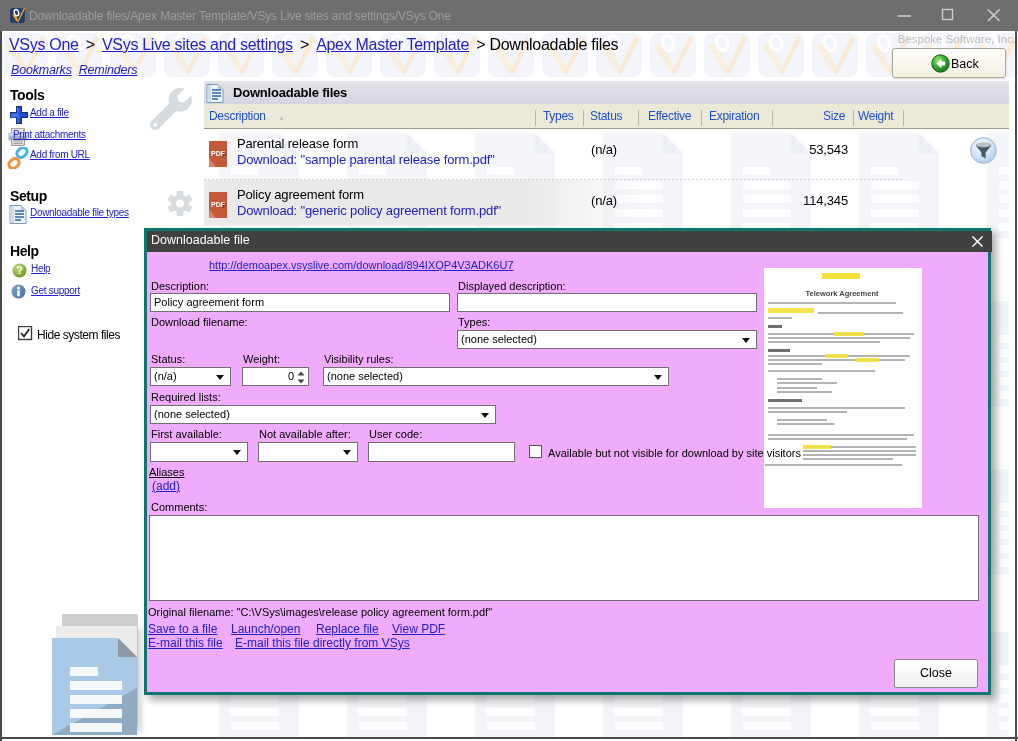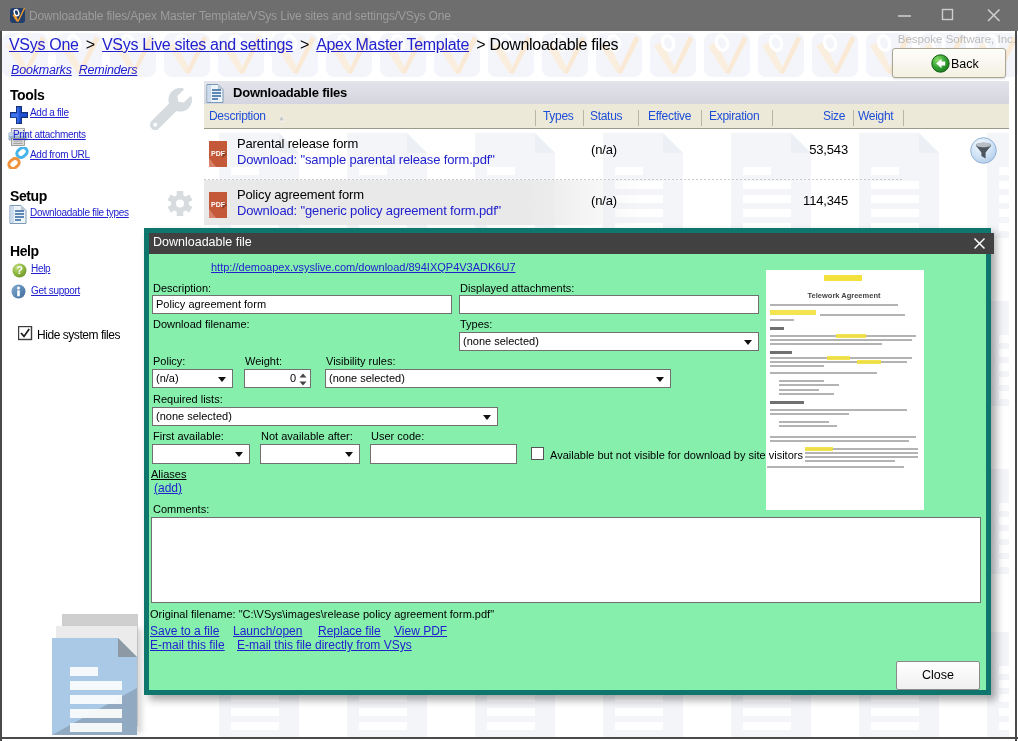--- a/index.html
+++ b/index.html
@@ -30,21 +30,21 @@
 #maintitle{left:233px;top:85px;font-size:13px;letter-spacing:-0.2px;font-weight:bold;z-index:3;}
 
 #thead{left:204px;top:104px;width:805px;height:25px;background:#ece9d8;border-bottom:1px solid #9c9a88;z-index:2;}
 .th{position:absolute;top:5px;font-size:12px;letter-spacing:-0.3px;color:#1d4ed8;}
 .tsep{position:absolute;top:6px;width:1px;height:16px;background:#b9b6a4;}
 
 #row2bg{left:204px;top:180px;width:500px;height:45px;background:linear-gradient(to right,#e9e9e9 0,#e9e9e9 320px,rgba(233,233,233,0) 440px);z-index:1;}
 .rtxt{position:absolute;font-size:13px;letter-spacing:-0.15px;z-index:3;}
 .dotline{left:204px;top:179px;width:700px;height:1px;background-image:repeating-linear-gradient(to right,#cccccc 0 2px,transparent 2px 4px);z-index:3;}
 
-#dlg{left:144px;top:228px;width:847px;height:467px;background:#86efac;border:5px solid #0f766e;z-index:20;box-shadow:5px 5px 8px rgba(0,0,0,.35);}
+#dlg{left:144px;top:228px;width:847px;height:467px;background:#f0abfc;border:3px solid #0f766e;z-index:20;box-shadow:5px 5px 8px rgba(0,0,0,.35);}
 #dlgtitle{left:0;top:0;width:845px;height:21px;background:#414141;}
 #dlgtitle span{position:absolute;left:4px;top:2px;font-size:12.5px;color:#fff;}
 .lbl{position:absolute;font-size:11px;color:#000;z-index:3;}
 .inp{position:absolute;background:#fff;border:1px solid #707070;font-size:11px;color:#000;padding:2px 3px;line-height:13px;z-index:2;}
 .cmb .ar{position:absolute;right:6px;top:7px;width:0;height:0;border-left:4px solid transparent;border-right:4px solid transparent;border-top:5px solid #111;}
 .dlk{position:absolute;font-size:12px;z-index:3;}
 </style>
 </head>
 <body>
 <div id="win">
@@ -364,26 +364,26 @@
 </g>
 <g fill="#707070">
 <rect x="4" y="57" width="14" height="3"></rect>
 <rect x="4" y="81" width="22" height="3"></rect>
 <rect x="4" y="131" width="34" height="3"></rect>
 </g>
 </svg>
 <a class="dlk" style="left:62px;top:28px;font-size:11px">http://demoapex.vsyslive.com/download/894IXQP4V3ADK6U7</a>
 <span class="lbl" style="left:4px;top:49px">Description:</span>
 <div class="inp" style="left:3px;top:62px;width:300px;height:19px">Policy agreement form</div>
-<span class="lbl" style="left:311px;top:49px">Displayed attachments:</span>
+<span class="lbl" style="left:311px;top:49px">Displayed description:</span>
 <div class="inp" style="left:310px;top:62px;width:300px;height:19px"></div>
 <span class="lbl" style="left:4px;top:85px">Download filename:</span>
 <span class="lbl" style="left:311px;top:85px">Types:</span>
 <div class="inp cmb" style="left:310px;top:99px;width:300px;height:19px">(none selected)<span class="ar"></span></div>
-<span class="lbl" style="left:4px;top:122px">Policy:</span>
+<span class="lbl" style="left:4px;top:122px">Status:</span>
 <div class="inp cmb" style="left:3px;top:136px;width:81px;height:19px">(n/a)<span class="ar"></span></div>
 <span class="lbl" style="left:96px;top:122px">Weight:</span>
 <div class="inp" style="left:95px;top:136px;width:67px;height:19px;text-align:right;padding-right:14px">0<svg style="position:absolute;right:3px;top:3px" width="8" height="13">
           <path d="M4 0.5 L7.5 4.5 L0.5 4.5 Z" fill="#444"></path>
           <path d="M4 12.5 L7.5 8.5 L0.5 8.5 Z" fill="#444"></path>
         </svg></div>
 <span class="lbl" style="left:177px;top:122px">Visibility rules:</span>
 <div class="inp cmb" style="left:176px;top:136px;width:346px;height:19px">(none selected)<span class="ar"></span></div>
 <span class="lbl" style="left:4px;top:160px">Required lists:</span>
 <div class="inp cmb" style="left:3px;top:174px;width:346px;height:19px">(none selected)<span class="ar"></span></div>

